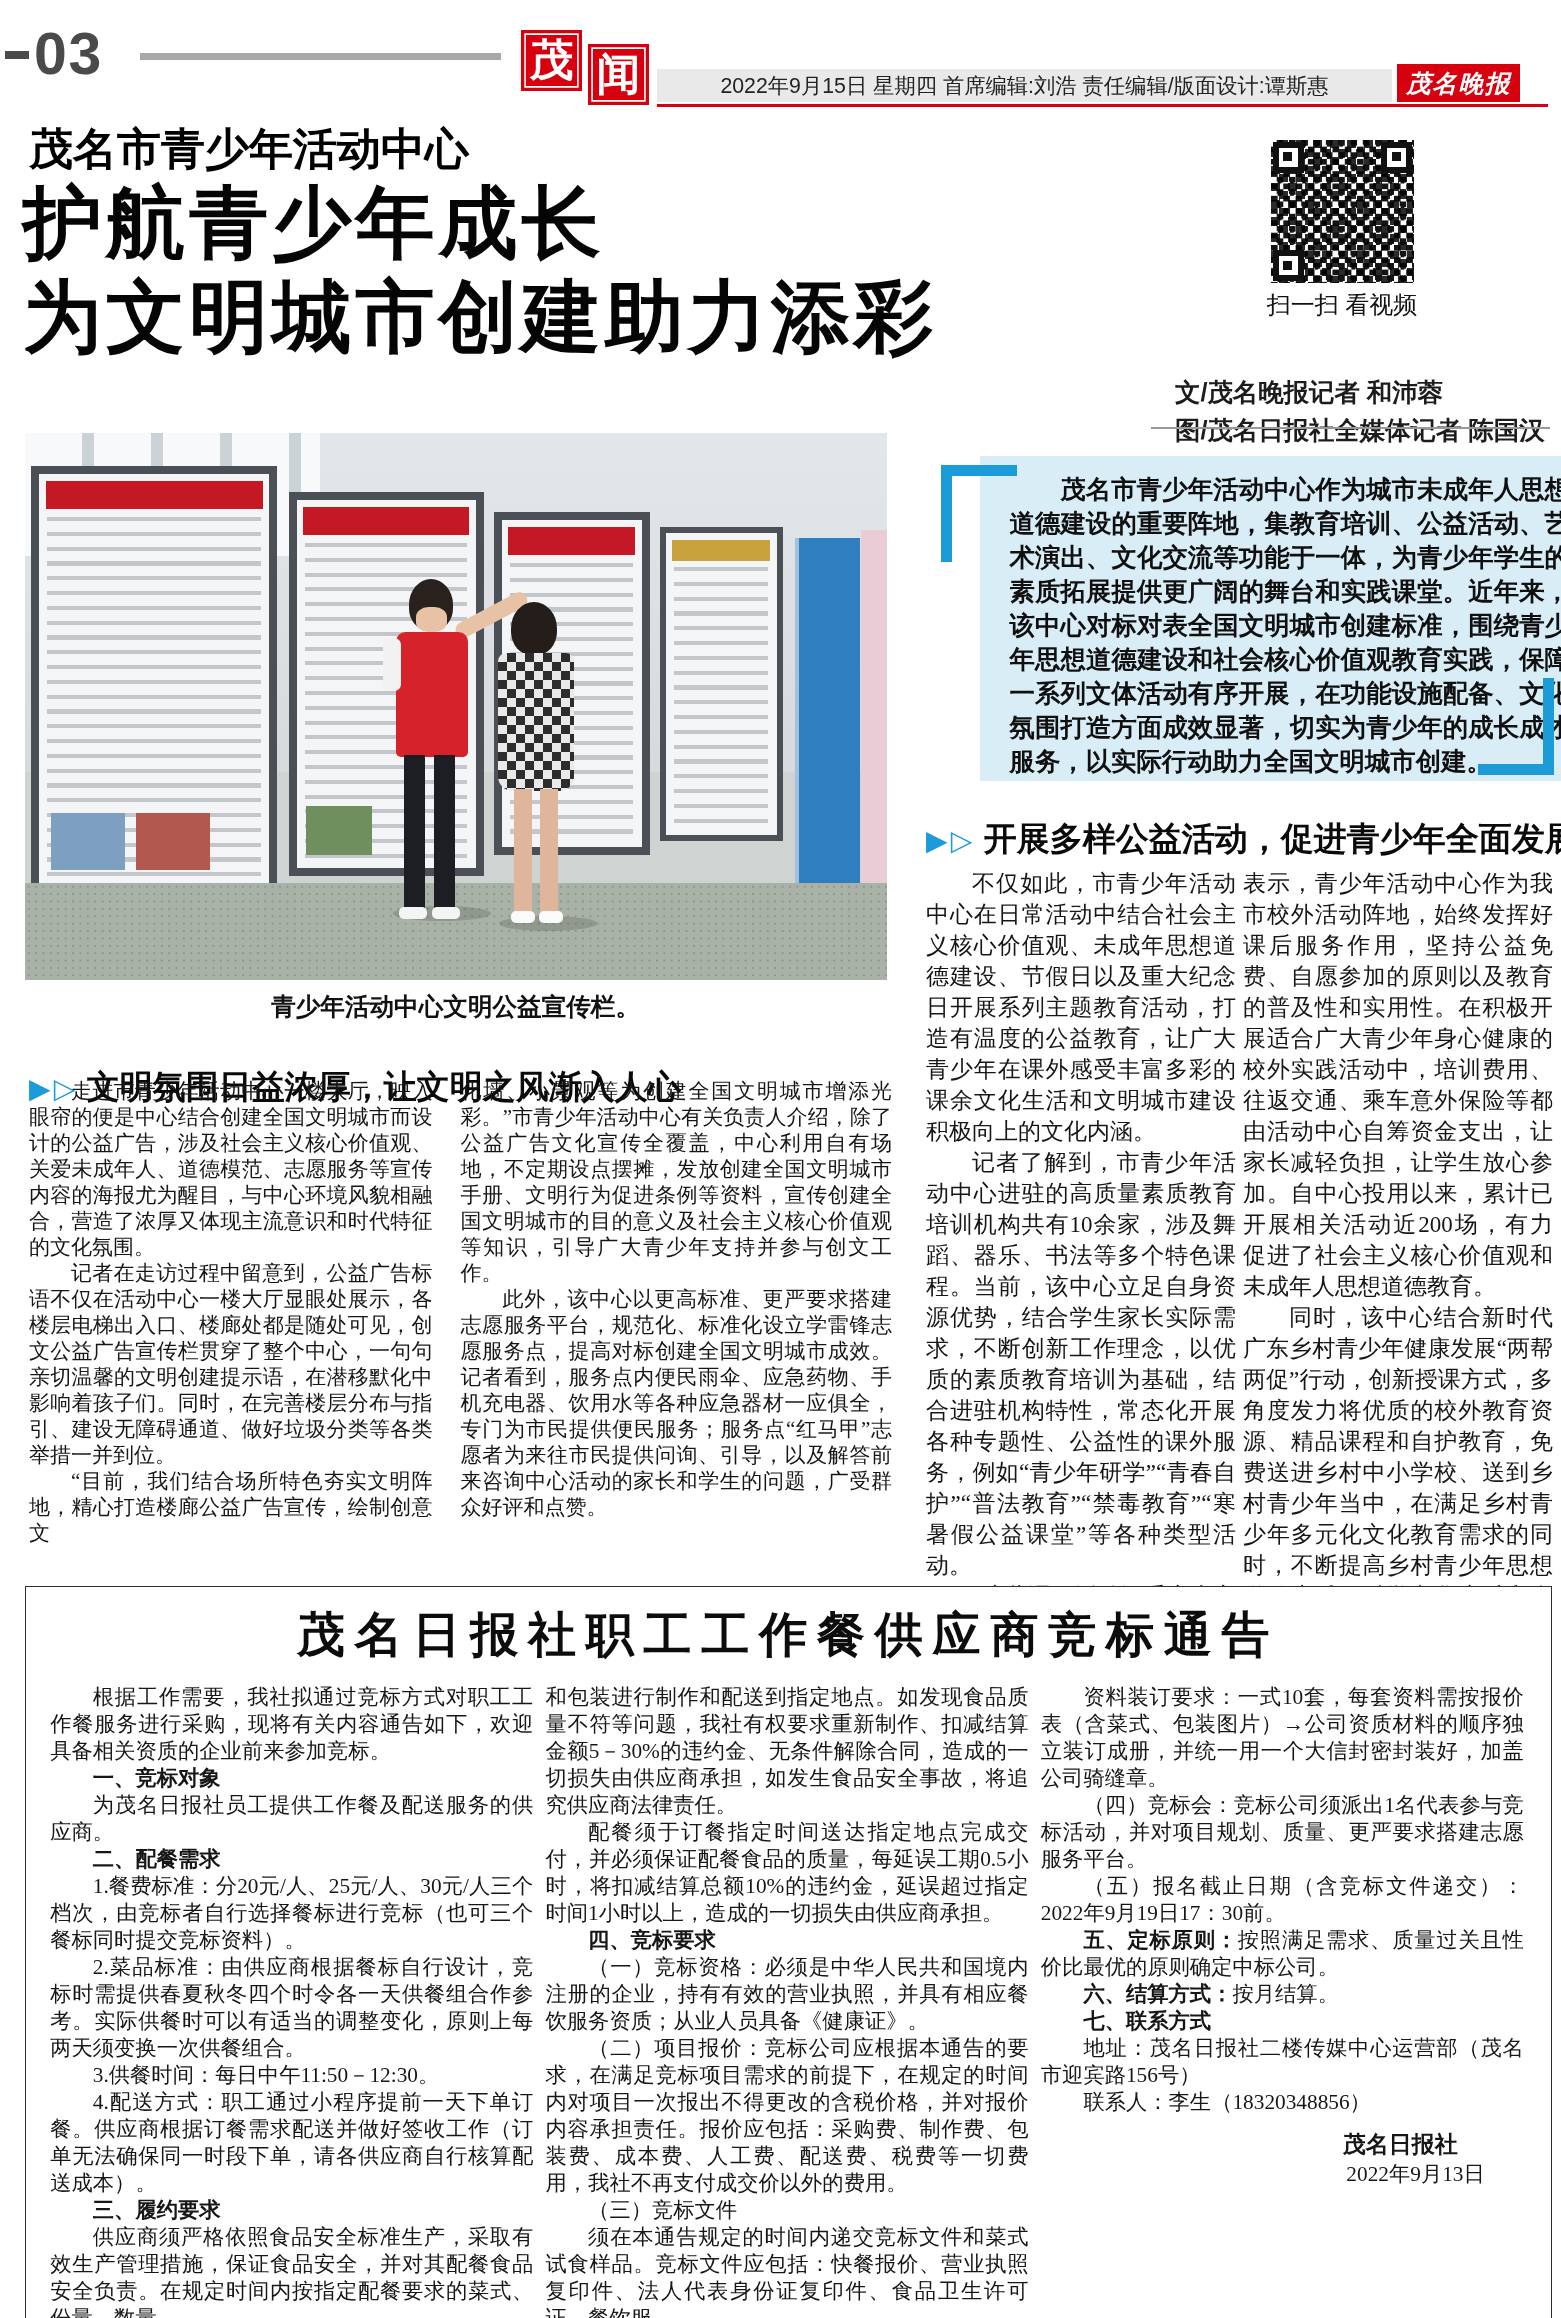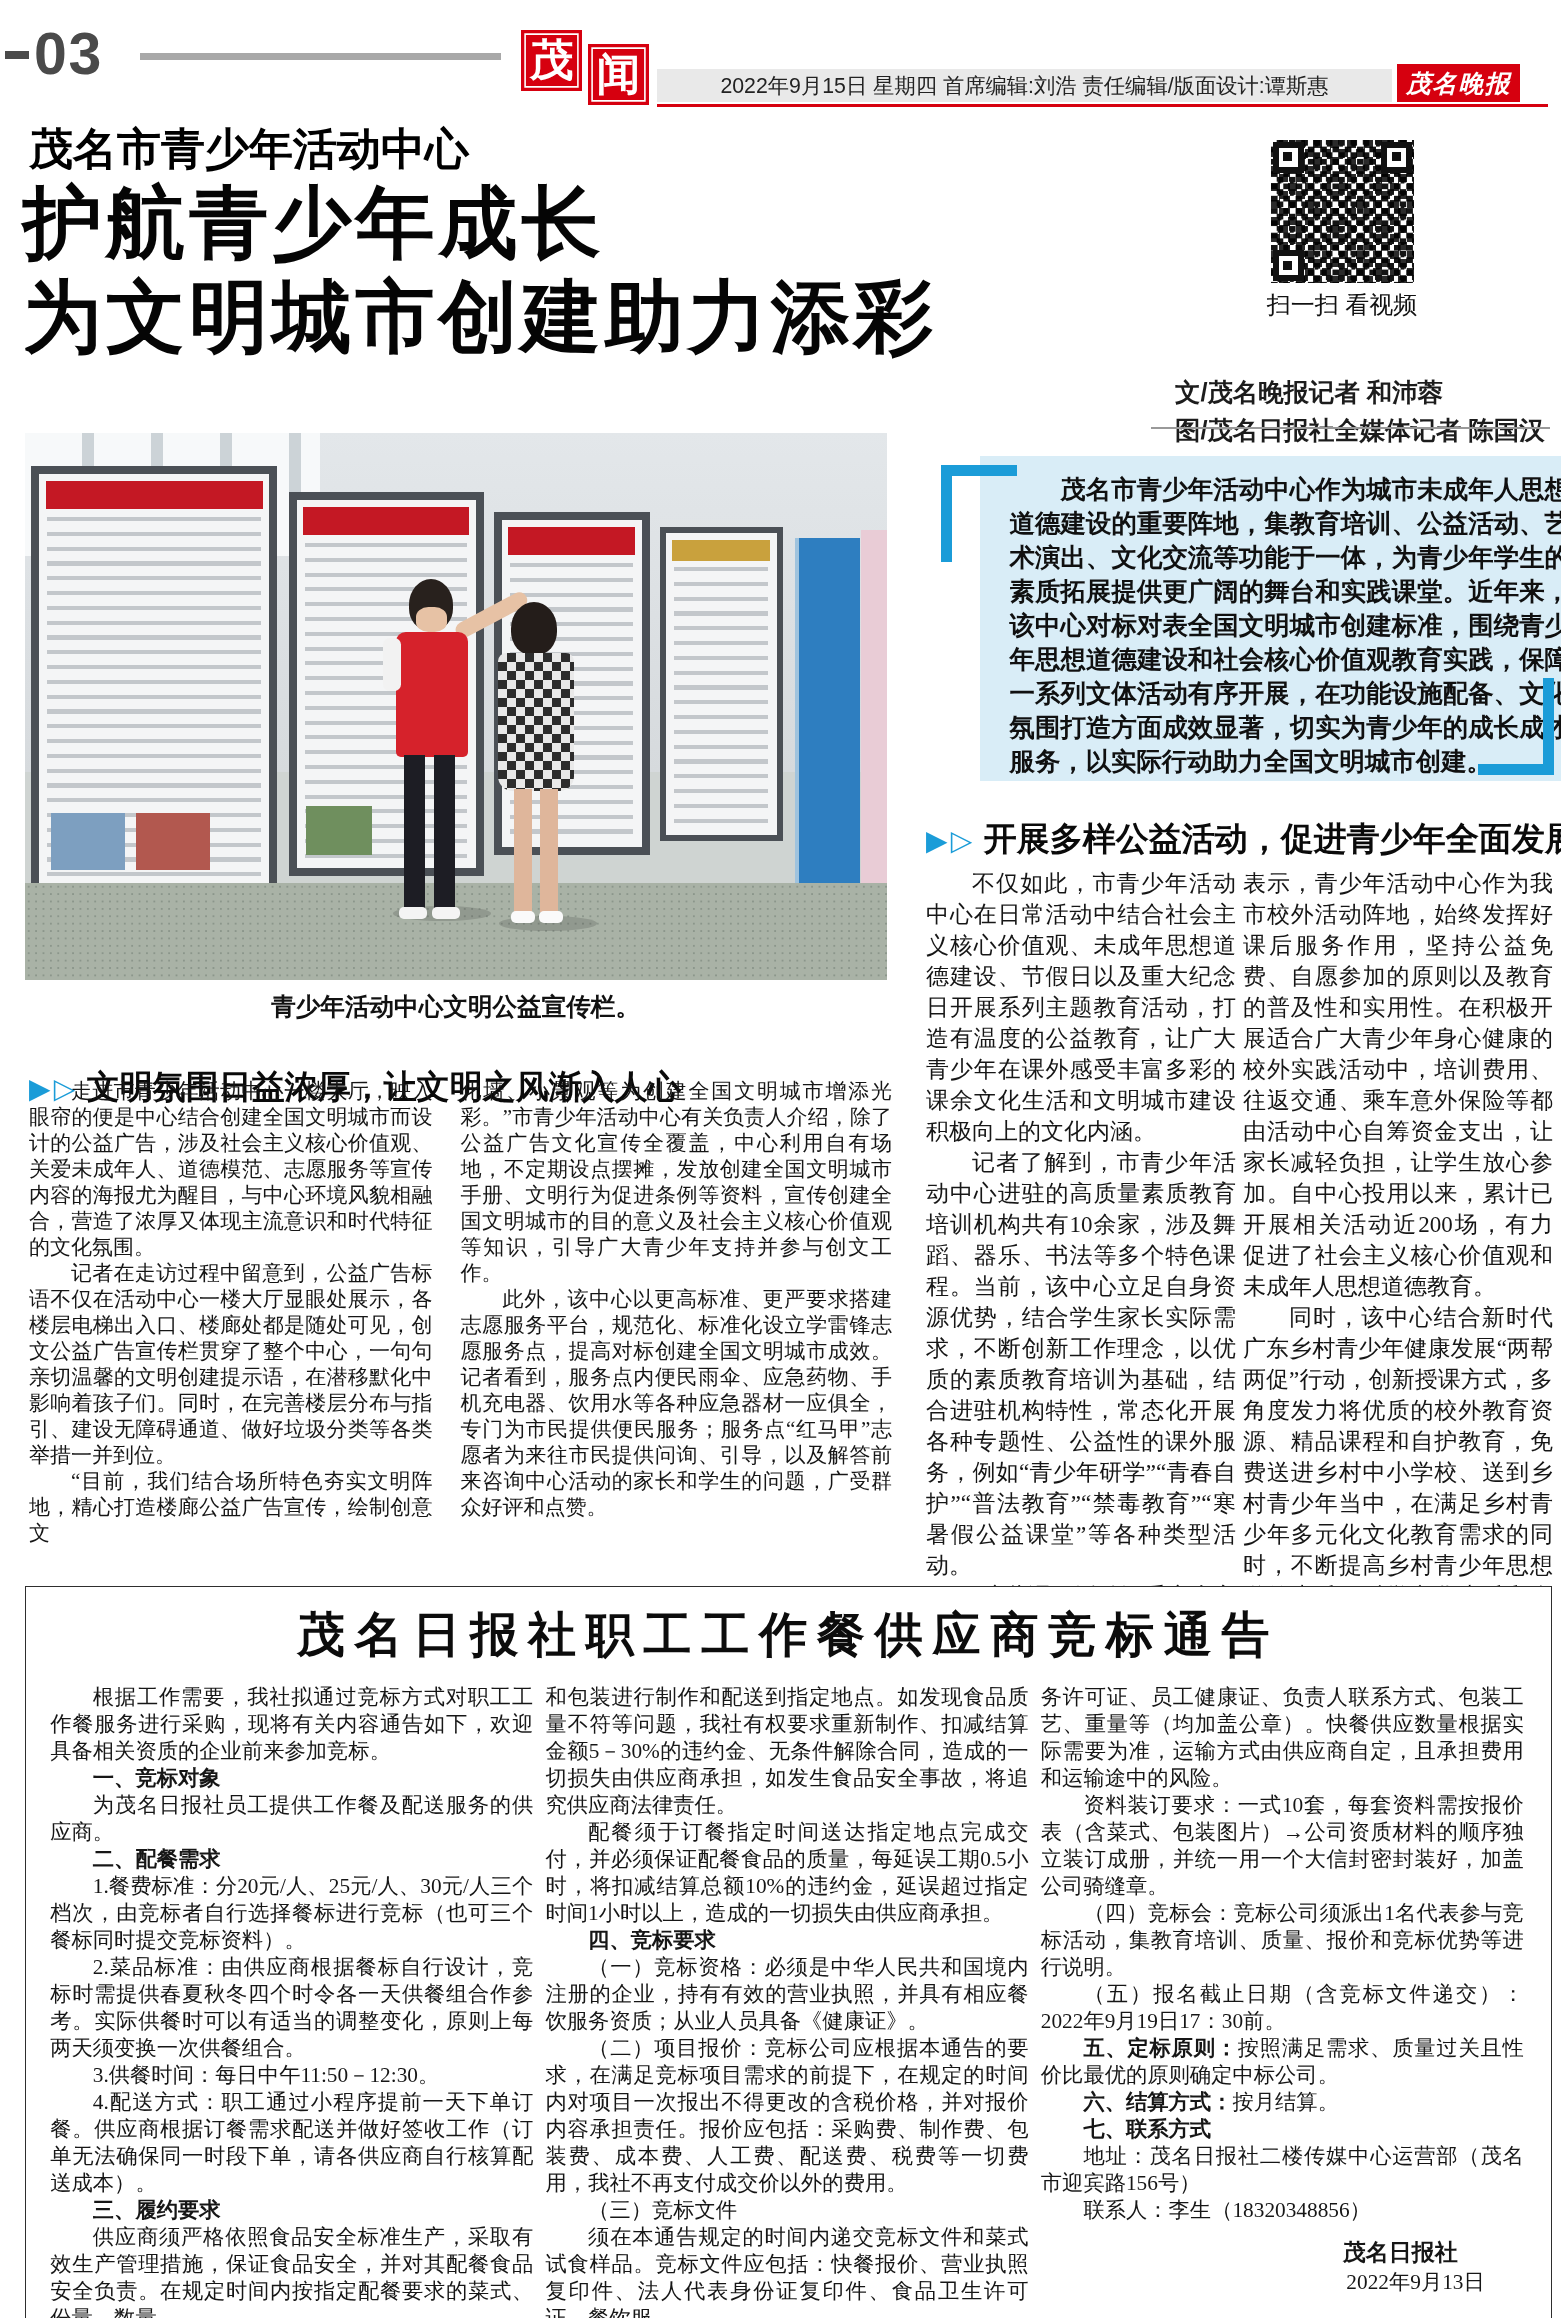--- a/index.html
+++ b/index.html
@@ -255,23 +255,22 @@
         <p class="para p-indent"><span>配餐须于订餐指定时间送达指定地点完成交付，并必须保证配餐食品的质量，每延误工期0.5小时，将扣减结算总额10%的违约金，延误超过指定时间1小时以上，造成的一切损失由供应商承担。</span></p>
         <p class="para p-head"><span>四、竞标要求</span></p>
         <p class="para p-indent"><span>（一）竞标资格：必须是中华人民共和国境内注册的企业，持有有效的营业执照，并具有相应餐饮服务资质；从业人员具备《健康证》。</span></p>
         <p class="para p-indent"><span>（二）项目报价：竞标公司应根据本通告的要求，在满足竞标项目需求的前提下，在规定的时间内对项目一次报出不得更改的含税价格，并对报价内容承担责任。报价应包括：采购费、制作费、包装费、成本费、人工费、配送费、税费等一切费用，我社不再支付成交价以外的费用。</span></p>
         <p class="para p-indent"><span>（三）竞标文件</span></p>
         <p class="para p-indent"><span>须在本通告规定的时间内递交竞标文件和菜式试食样品。竞标文件应包括：快餐报价、营业执照复印件、法人代表身份证复印件、食品卫生许可证、餐饮服</span></p>
       </div>
     <div class="col">
       <div>
 
-      <p class="para p-cont"><span>务许可证、员工健康证、负责人联系方式、包装工艺、重量等（均加盖公章）。快餐供应数量根据实际需要为准，运输方式由供应商自定，且承担费用和运输途中的风险。</span></p>
           <p class="para p-indent"><span>资料装订要求：一式10套，每套资料需按报价表（含菜式、包装图片）→公司资质材料的顺序独立装订成册，并统一用一个大信封密封装好，加盖公司骑缝章。</span></p>
-          <p class="para p-indent"><span>（四）竞标会：竞标公司须派出1名代表参与竞标活动，集教育培训、质量、报价和竞标优势等进行说明。</span></p>
+          <p class="para p-indent"><span>（四）竞标会：竞标公司须派出1名代表参与竞标活动，并对项目规划、质量、更严要求搭建志愿服务平台。</span></p>
           <p class="para p-indent"><span>（五）报名截止日期（含竞标文件递交）：2022年9月19日17：30前。</span></p>
           <p class="para p-lead"><b>五、定标原则：</b><span>按照满足需求、质量过关且性价比最优的原则确定中标公司。</span></p>
           <p class="para p-lead"><b>六、结算方式：</b><span>按月结算。</span></p>
           <p class="para p-head"><span>七、联系方式</span></p>
           <p class="para p-indent"><span>地址：茂名日报社二楼传媒中心运营部（茂名市迎宾路156号）</span></p>
           <p class="para p-indent"><span>联系人：李生（18320348856）</span></p>
         </div>
       <div class="sign">茂名日报社</div>
       <div class="sign-date">2022年9月13日</div>
     </div>

